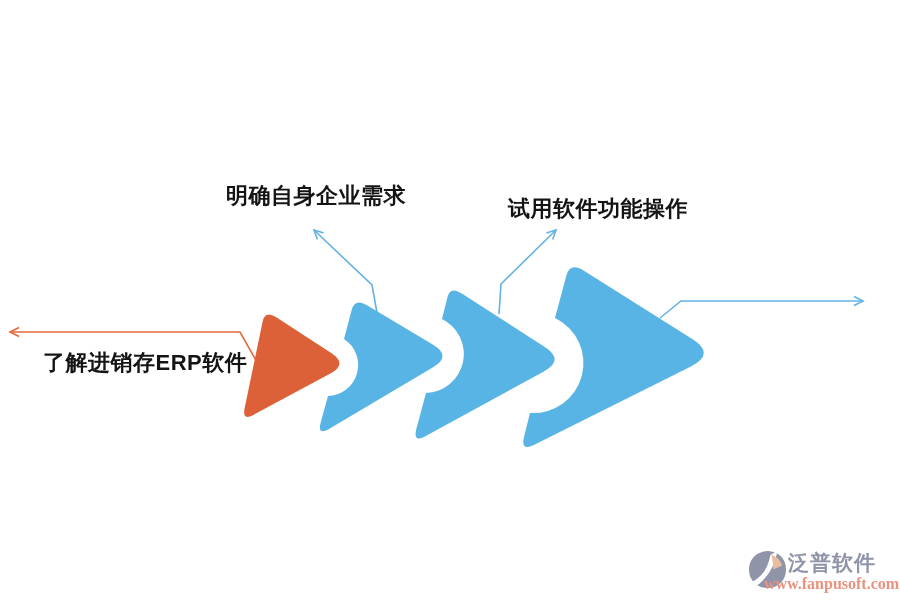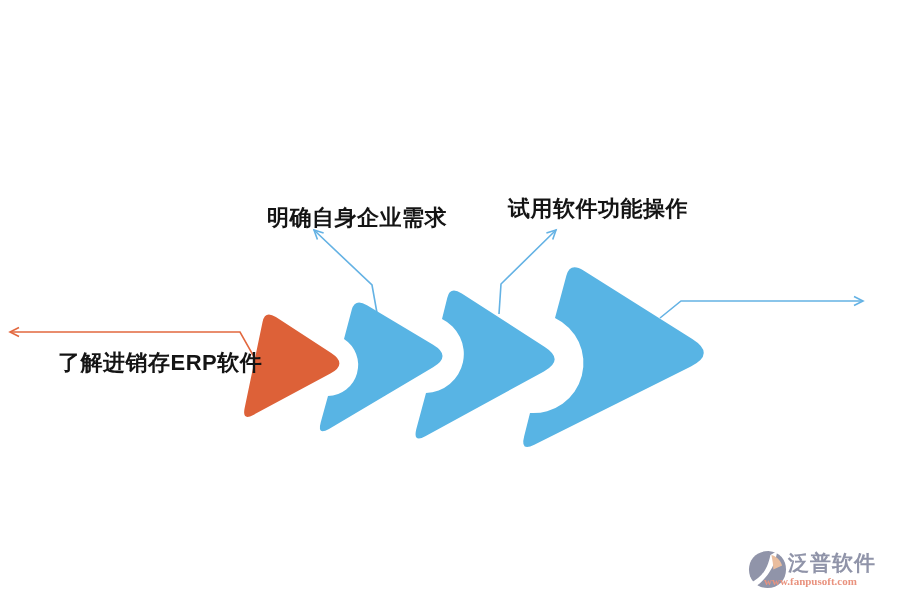--- a/index.html
+++ b/index.html
@@ -11,34 +11,34 @@
   .diagram-svg{position:absolute;left:0;top:0;}
   .fill-orange{fill:var(--orange);}
   .fill-blue{fill:var(--blue);}
   .stroke-orange{stroke:var(--orange-line);fill:none;stroke-width:1.6;}
   .stroke-blue{stroke:var(--blue-line);fill:none;stroke-width:1.6;}
   .step-label{
     position:absolute;white-space:nowrap;
     font-size:22px;font-weight:bold;line-height:1.25;
     color:var(--label-text,#141414);letter-spacing:0.5px;
   }
-  .label-1{left:58px;top:349px;}
-  .label-2{left:226px;top:204px;margin-left:41px;}
+  .label-1{left:43px;top:349px;}
+  .label-2{left:226px;top:182px;}
   .label-3{left:508px;top:195px;}
   .label-4{left:744px;top:312px;}
   .watermark{position:absolute;left:748px;top:548px;width:130px;height:46px;}
   .watermark .logo-icon{position:absolute;left:0;top:2px;width:39px;height:39px;}
   .logo-gray-fill{fill:var(--brand-gray);}
   .logo-peach-fill{fill:var(--brand-peach);}
   .brand-name{
     position:absolute;left:40px;top:1px;font-size:21px;font-weight:bold;
     color:var(--brand-gray);letter-spacing:1px;white-space:nowrap;
   }
   .brand-url{
-    position:absolute;left:16px;top:27px;font-size:11px;font-weight:bold;
+    position:absolute;left:16px;top:27px;font-size:16px;font-weight:bold;
     font-family:"Liberation Serif", serif;
     color:var(--brand-url);white-space:nowrap;
   }
 </style>
 </head>
 <body>
 
 <div class="stage">
 
   <svg class="diagram-svg" width="900" height="600" viewBox="0 0 900 600">

